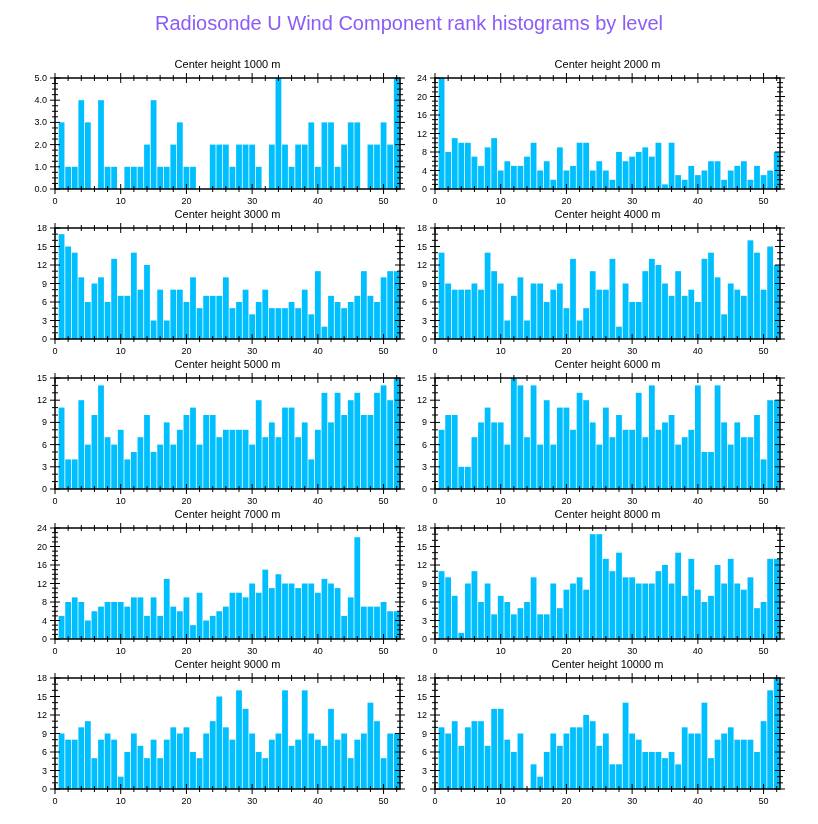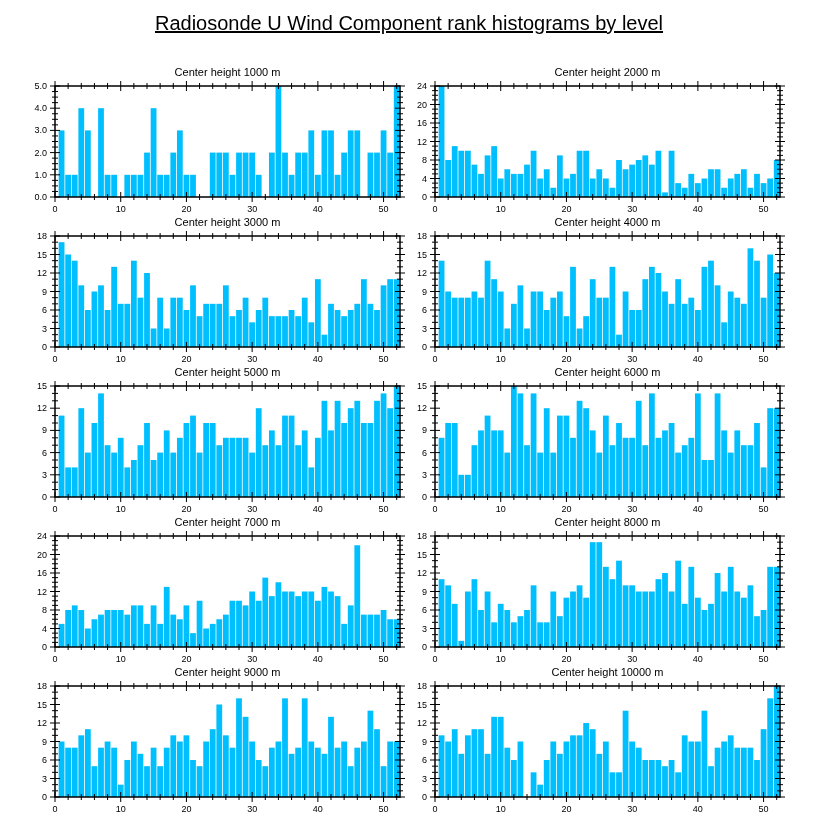--- a/index.html
+++ b/index.html
@@ -1,18 +1,18 @@
 <!DOCTYPE html>
 <html><head>
 <meta charset="utf-8">
 <style>
   html,body{margin:0;padding:0;background:#ffffff;}
   body{width:818px;height:824px;font-family:"Liberation Sans", sans-serif;overflow:hidden;}
-  .main-title{height:44px;padding-top:12px;text-align:center;font-size:20px;color:#000000;letter-spacing:0px;text-decoration:underline;}
-  .panel-grid{display:grid;grid-template-columns:409px 409px;grid-auto-rows:150px;margin-top:8px;}
+  .main-title{height:44px;padding-top:12px;text-align:center;font-size:20px;color:#8b5cf6;letter-spacing:0px;}
+  .panel-grid{display:grid;grid-template-columns:409px 409px;grid-auto-rows:150px;}
   .panel{width:409px;height:150px;}
   svg{display:block;}
   text{font-family:"Liberation Sans", sans-serif;}
 </style>
 </head>
 <body>
 
 <div class="main-title">Radiosonde U Wind Component rank histograms by level</div>
 <div class="panel-grid" id="panels">
     <div class="panel">

